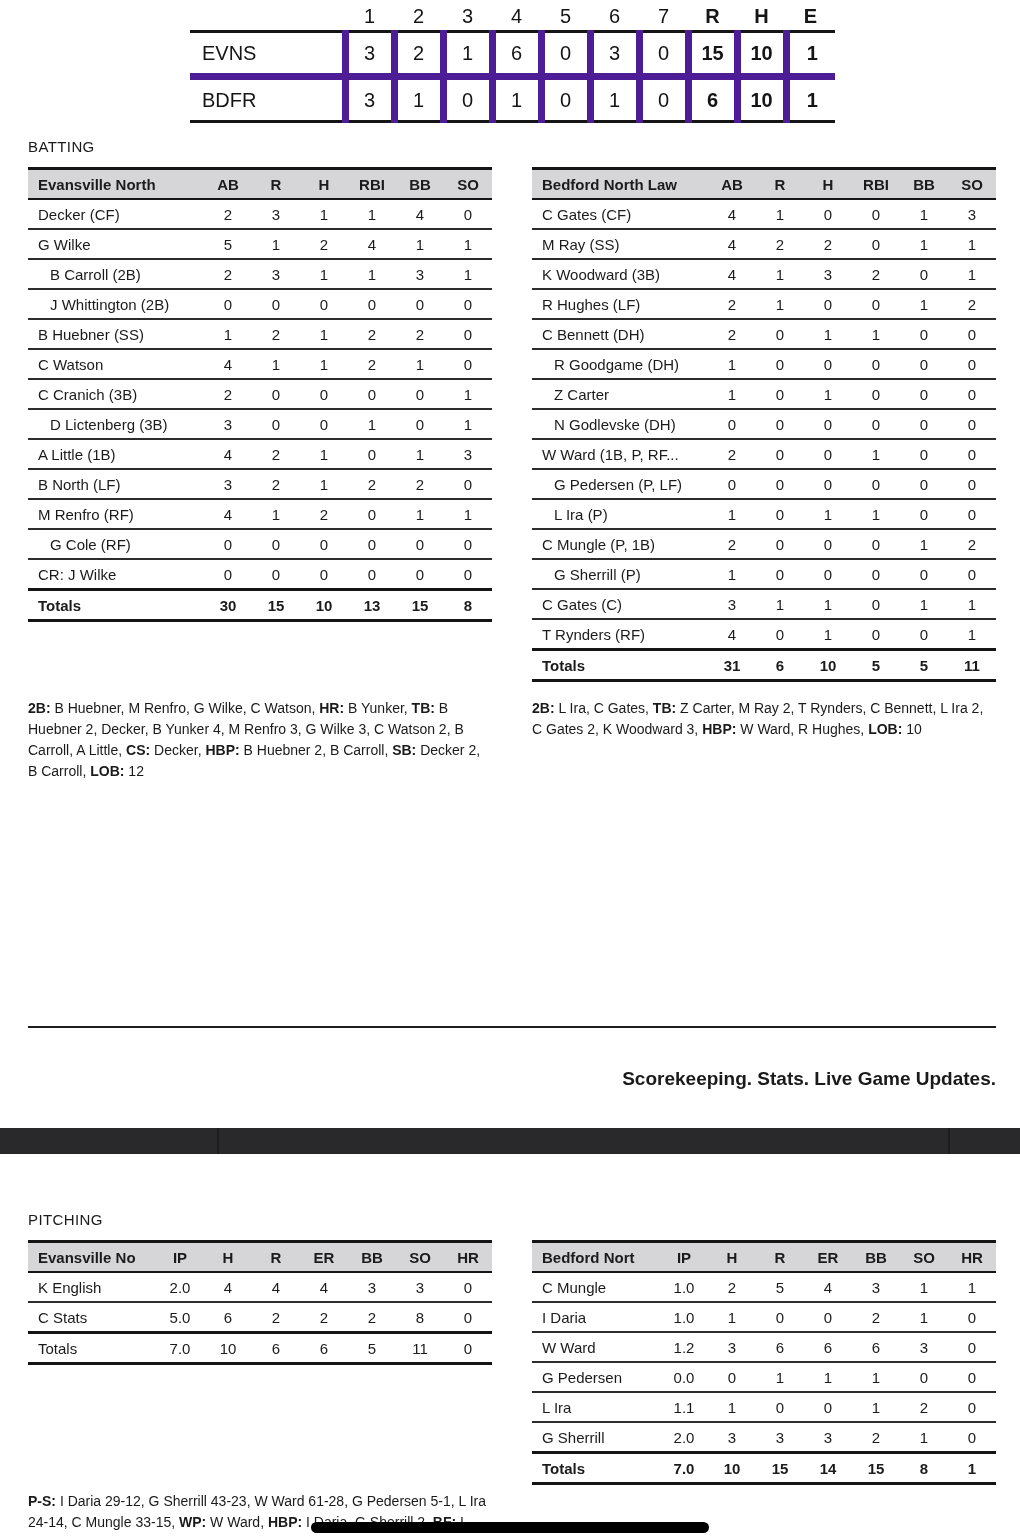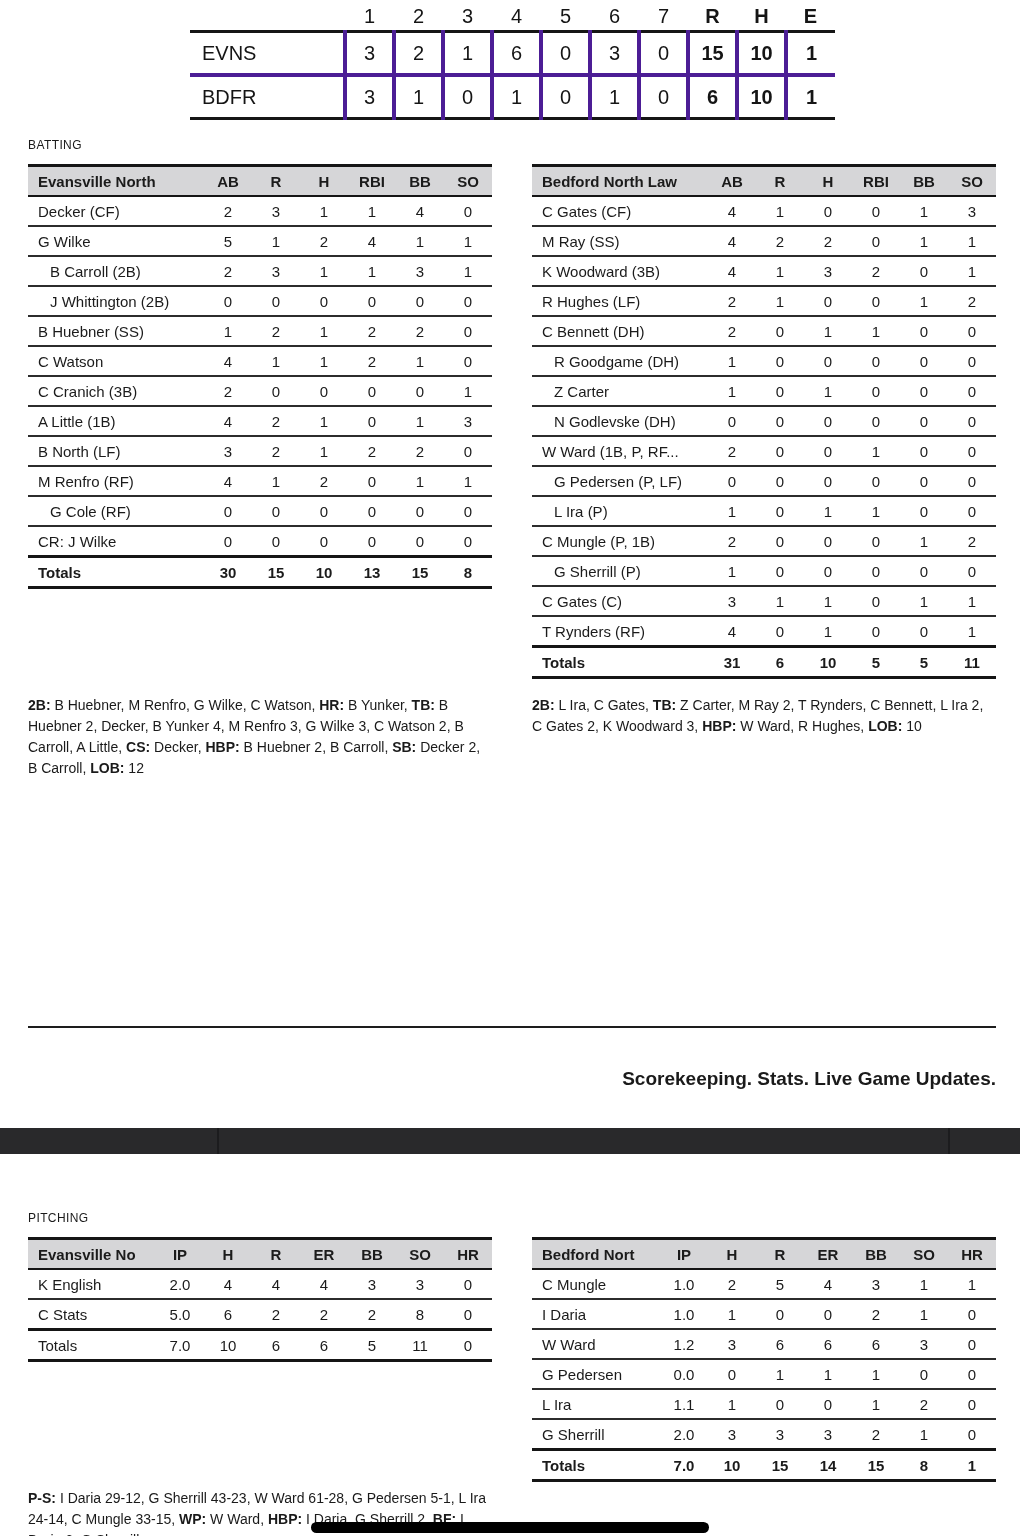--- a/index.html
+++ b/index.html
@@ -9,32 +9,32 @@
     font-family:"Liberation Sans","DejaVu Sans",sans-serif;
     -webkit-font-smoothing:antialiased;
   }
 
   
   .linescore-wrap{position:absolute;top:2px;left:190px;}
   .ls{border-collapse:collapse;table-layout:fixed;color:#151515;}
   .ls th,.ls td{font-size:20px;text-align:center;padding:0;}
   .ls thead th{height:28px;font-weight:400;border:none;}
   .ls .b{font-weight:700;}
-  .ls tbody td{height:40px;border:4px solid #4c1d95;}
+  .ls tbody td{height:40px;border:7px solid #4c1d95;}
   .ls tbody tr:first-child td{border-top:3px solid #151515;}
   .ls tbody tr:last-child td{border-bottom:3px solid #151515;}
   .ls col.team-col{width:155px;}
   .ls col.num-col{width:49px;}
   .ls td.team{text-align:left;padding-left:12px;border-left:none;font-weight:400;}
   .ls tbody td:last-child{border-right:none;}
 
   
   .batting-section{position:absolute;top:138px;left:28px;width:968px;}
   .pitching-section{position:absolute;top:1211px;left:28px;width:968px;}
-  .sec-label{font-size:12px;letter-spacing:.4px;color:#1a1a1a;margin:0 0 12px 0;font-weight:400;}
+  .sec-label{font-size:15px;letter-spacing:.4px;color:#1a1a1a;margin:0 0 12px 0;font-weight:400;}
   .section-grid{display:grid;grid-template-columns:464px 464px;column-gap:40px;align-items:start;}
   .batting-section .section-grid{row-gap:16px;}
   .pitching-section .section-grid{row-gap:6px;}
 
   
   .stat-table{border-collapse:collapse;table-layout:fixed;width:464px;color:#1b1b1b;
     border-top:3px solid #151515;border-bottom:3px solid #151515;}
   .stat-table th,.stat-table td{font-size:15px;height:28px;padding:0;text-align:center;}
   .stat-table thead tr{background:#d6d6d8;}
   .stat-table thead th{border-bottom:2px solid #151515;font-weight:700;}
@@ -212,20 +212,29 @@
           <tr>
             <td class="name">C Cranich (3B)</td>
             <td>2</td>
             <td>0</td>
             <td>0</td>
             <td>0</td>
             <td>0</td>
             <td>1</td>
           </tr>
 
+          <tr>
+            <td class="name indent">D Lictenberg (3B)</td>
+            <td>3</td>
+            <td>0</td>
+            <td>0</td>
+            <td>1</td>
+            <td>0</td>
+            <td>1</td>
+          </tr>
 
           <tr>
             <td class="name">A Little (1B)</td>
             <td>4</td>
             <td>2</td>
             <td>1</td>
             <td>0</td>
             <td>1</td>
             <td>3</td>
           </tr>

